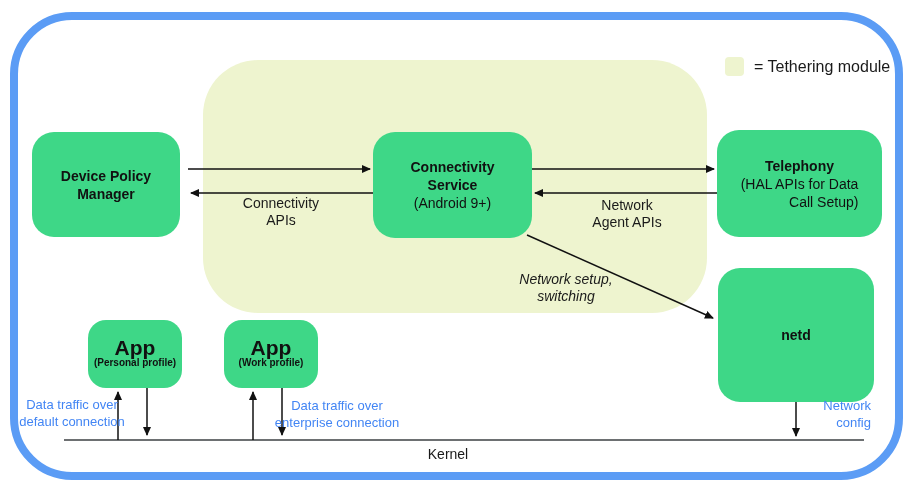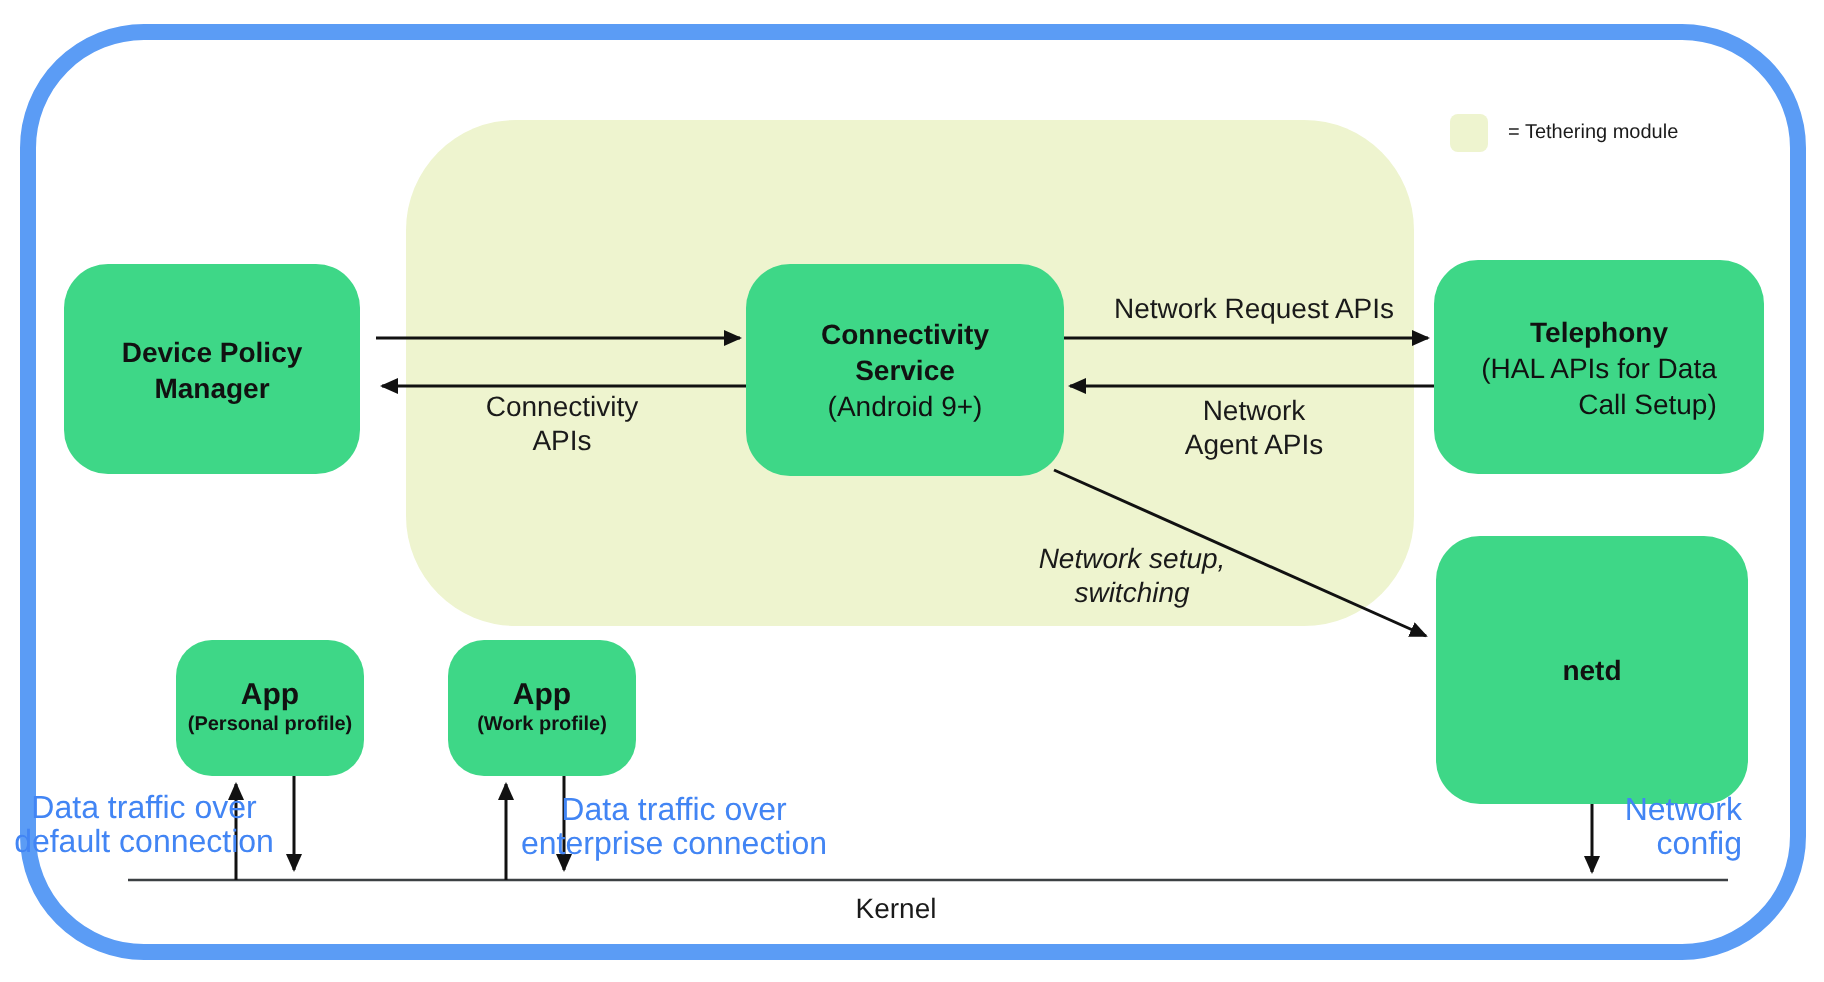--- a/index.html
+++ b/index.html
@@ -17,51 +17,51 @@
   .frame{
     position:absolute;left:10px;top:12px;width:893px;height:468px;
     border:8px solid var(--border-blue);border-radius:62px;background:transparent;
   }
   .tethering-region{
     position:absolute;left:203px;top:60px;width:504px;height:253px;
     background:var(--tethering-bg);border-radius:55px;
   }
   .legend{position:absolute;left:725px;top:57px;display:flex;align-items:center;}
   .legend-swatch{width:19px;height:19px;border-radius:4px;background:var(--tethering-bg);margin-right:10px;}
-  .legend-label{font-size:10px;color:#1a1a1a;}
+  .legend-label{font-size:16px;color:#1a1a1a;}
 
   .node{
     position:absolute;background:var(--node-green);border-radius:22px;
     display:flex;flex-direction:column;align-items:center;justify-content:center;
     text-align:center;line-height:18px;
   }
   .node .title{font-weight:bold;font-size:14px;white-space:pre-line;}
   .node .subtitle{font-size:14px;white-space:pre-line;}
   .node-dpm{left:32px;top:132px;width:148px;height:105px;}
   .node-connectivity{left:373px;top:132px;width:159px;height:106px;}
   .node-telephony{left:717px;top:130px;width:165px;height:107px;text-align:right;}
   .node-netd{left:718px;top:268px;width:156px;height:134px;}
   .node-app{border-radius:18px;line-height:13px;}
-  .node-app .title{font-size:15px;line-height:17px;}
+  .node-app .title{font-size:21px;line-height:17px;}
   .node-app .subtitle{font-weight:bold;font-size:10px;}
   .node-app-personal{left:88px;top:320px;width:94px;height:68px;}
   .node-app-work{left:224px;top:320px;width:94px;height:68px;}
 
   .edge-label{
     position:absolute;font-size:14px;color:#1a1a1a;text-align:center;
     line-height:17px;white-space:pre-line;transform:translateX(-50%);
   }
   .lbl-connectivity-apis{left:281px;top:195px;}
   .lbl-network-request{left:627px;top:146px;}
   .lbl-network-agent{left:627px;top:197px;}
   .lbl-network-setup{left:566px;top:271px;font-style:italic;}
   .lbl-kernel{left:448px;top:446px;transform:translateX(-50%);text-align:center;}
 
   .blue-note{
-    position:absolute;font-size:16px;color:var(--text-blue);
+    position:absolute;font-size:13px;color:var(--text-blue);
     line-height:17px;white-space:pre-line;
   }
   .note-default{left:72px;top:396px;text-align:center;transform:translateX(-50%);}
   .note-enterprise{left:337px;top:397px;text-align:center;transform:translateX(-50%);}
   .note-netconfig{right:41px;top:397px;text-align:right;}
 
   svg.wires{position:absolute;left:0;top:0;width:912px;height:491px;pointer-events:none;}
   svg.wires line{stroke:var(--ink);stroke-width:1.5;}
   svg.wires line.kernel{stroke:#3c4043;stroke-width:1.3;}
   .ah{fill:var(--ink);}
@@ -124,21 +124,20 @@
     <div class="subtitle">(Personal profile)</div>
   </div>
 
   <div class="node node-app node-app-work">
     <div class="title">App</div>
     <div class="subtitle">(Work profile)</div>
   </div>
 
   <div class="edge-label lbl-connectivity-apis">Connectivity
 APIs</div>
-  <div class="edge-label lbl-network-request">Network Request APIs</div>
   <div class="edge-label lbl-network-agent">Network
 Agent APIs</div>
   <div class="edge-label lbl-network-setup">Network setup,
 switching</div>
   <div class="edge-label lbl-kernel">Kernel</div>
 
   <div class="blue-note note-default">Data traffic over
 default connection</div>
   <div class="blue-note note-enterprise">Data traffic over
 enterprise connection</div>

